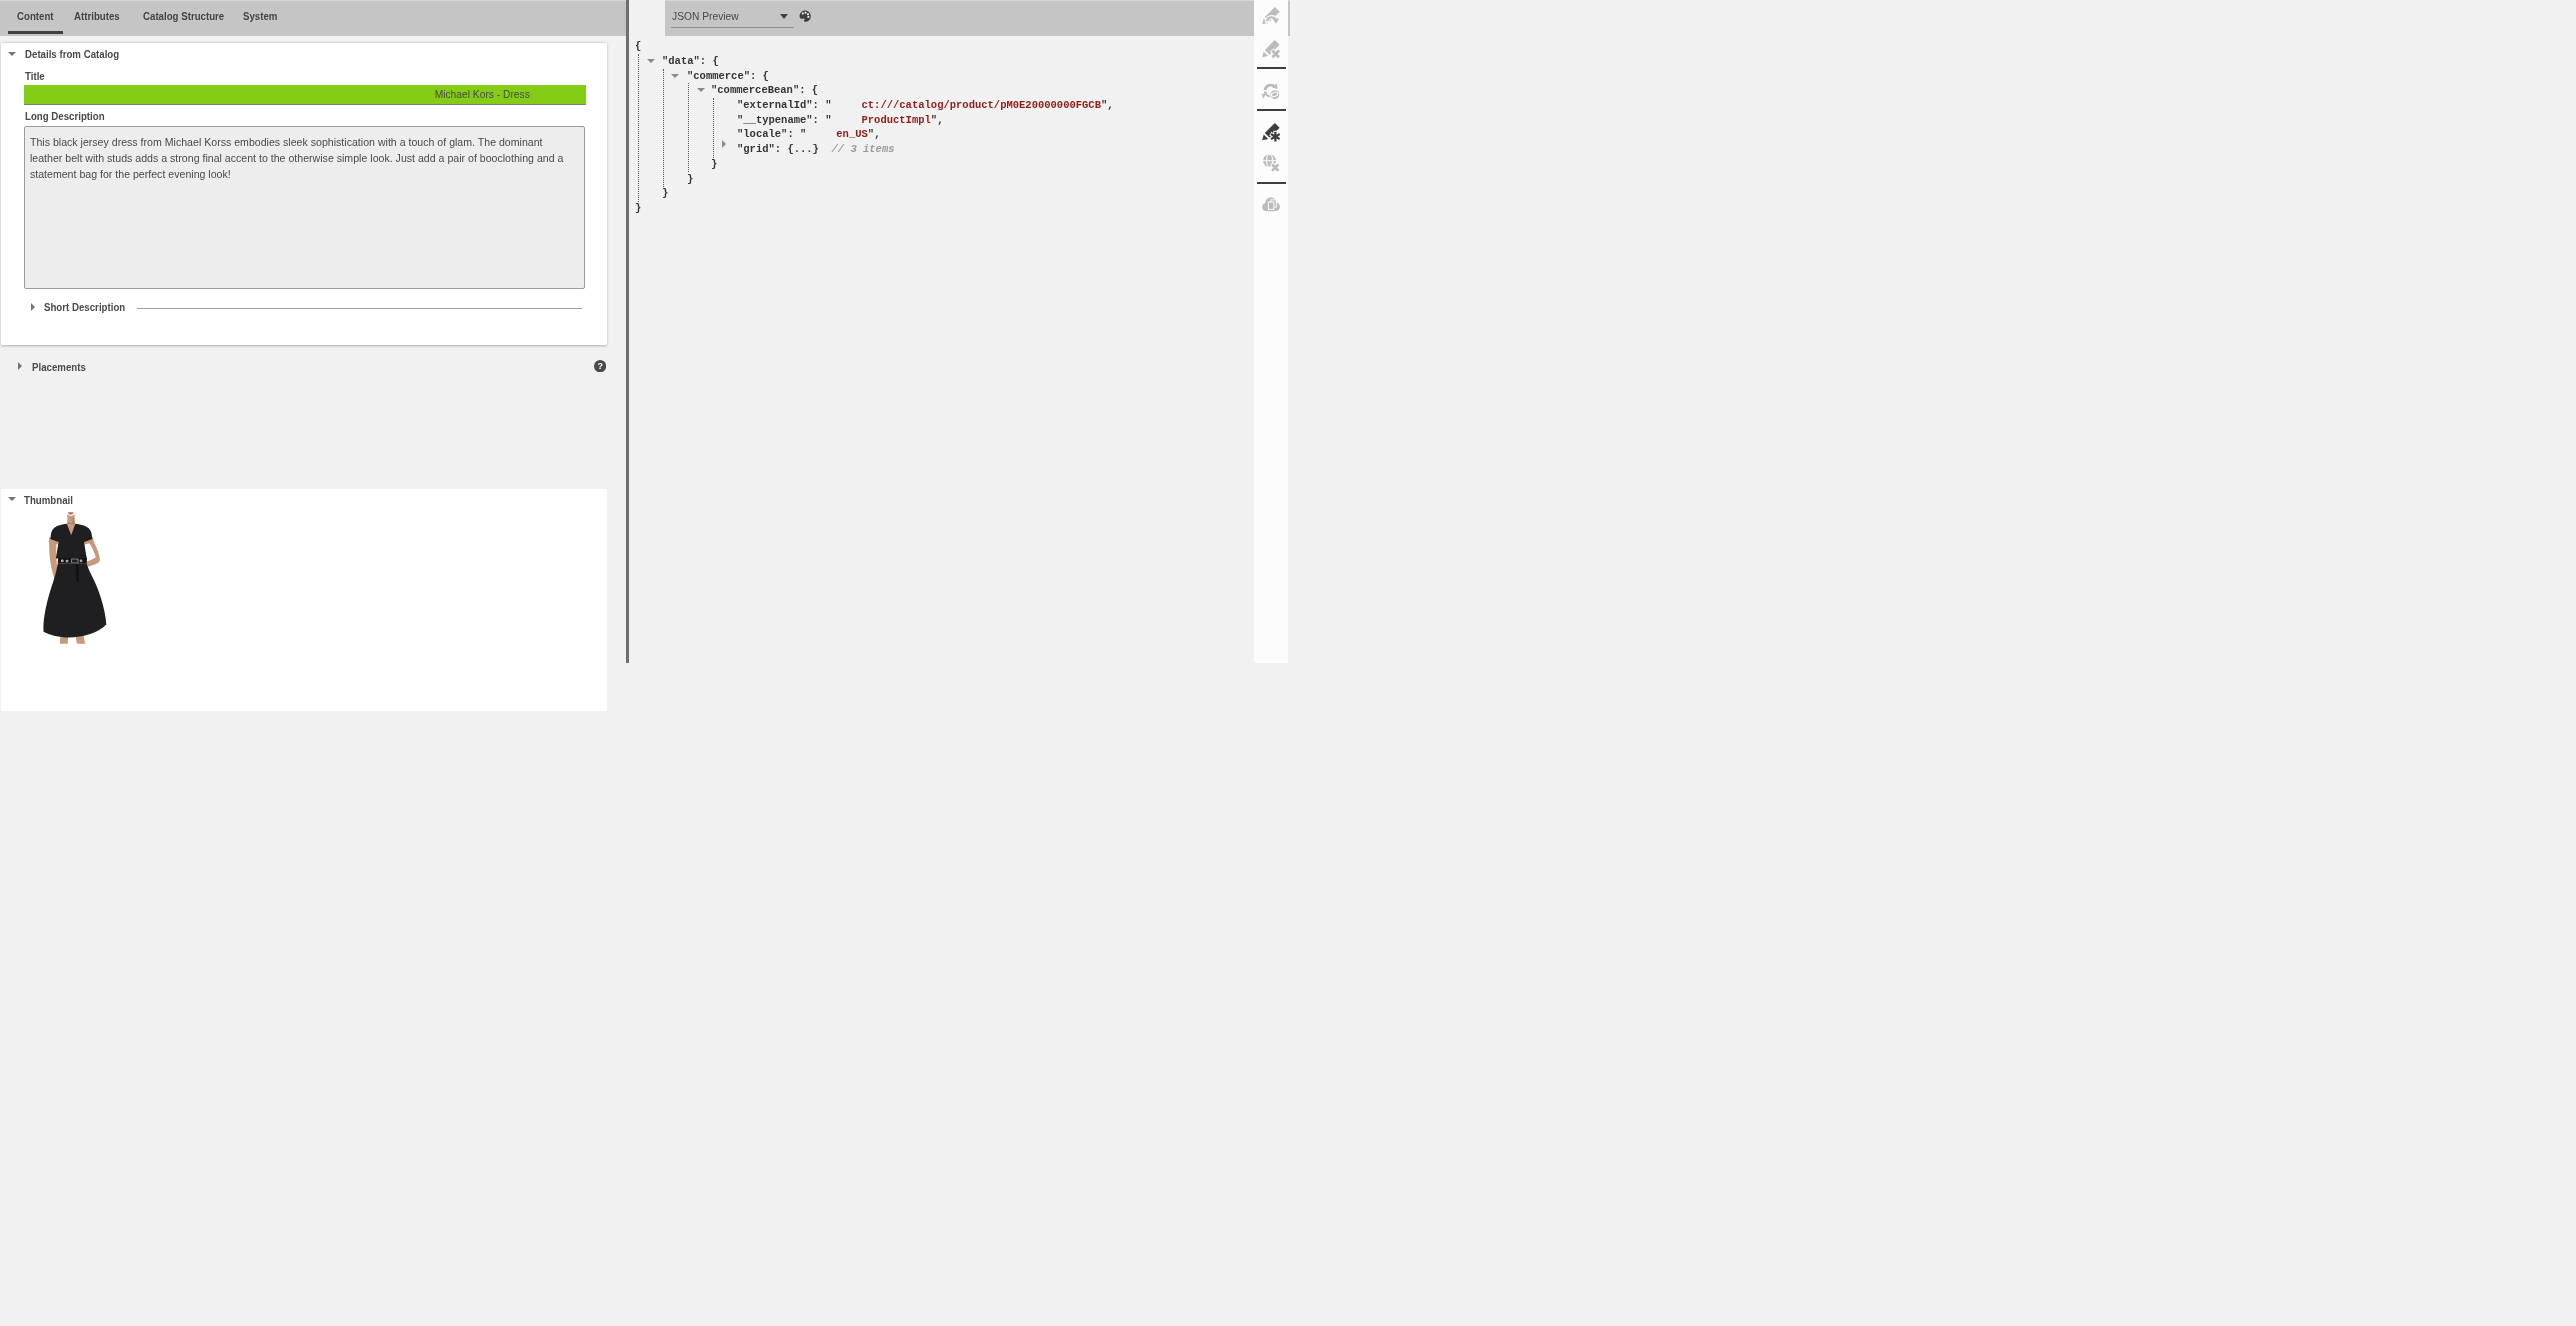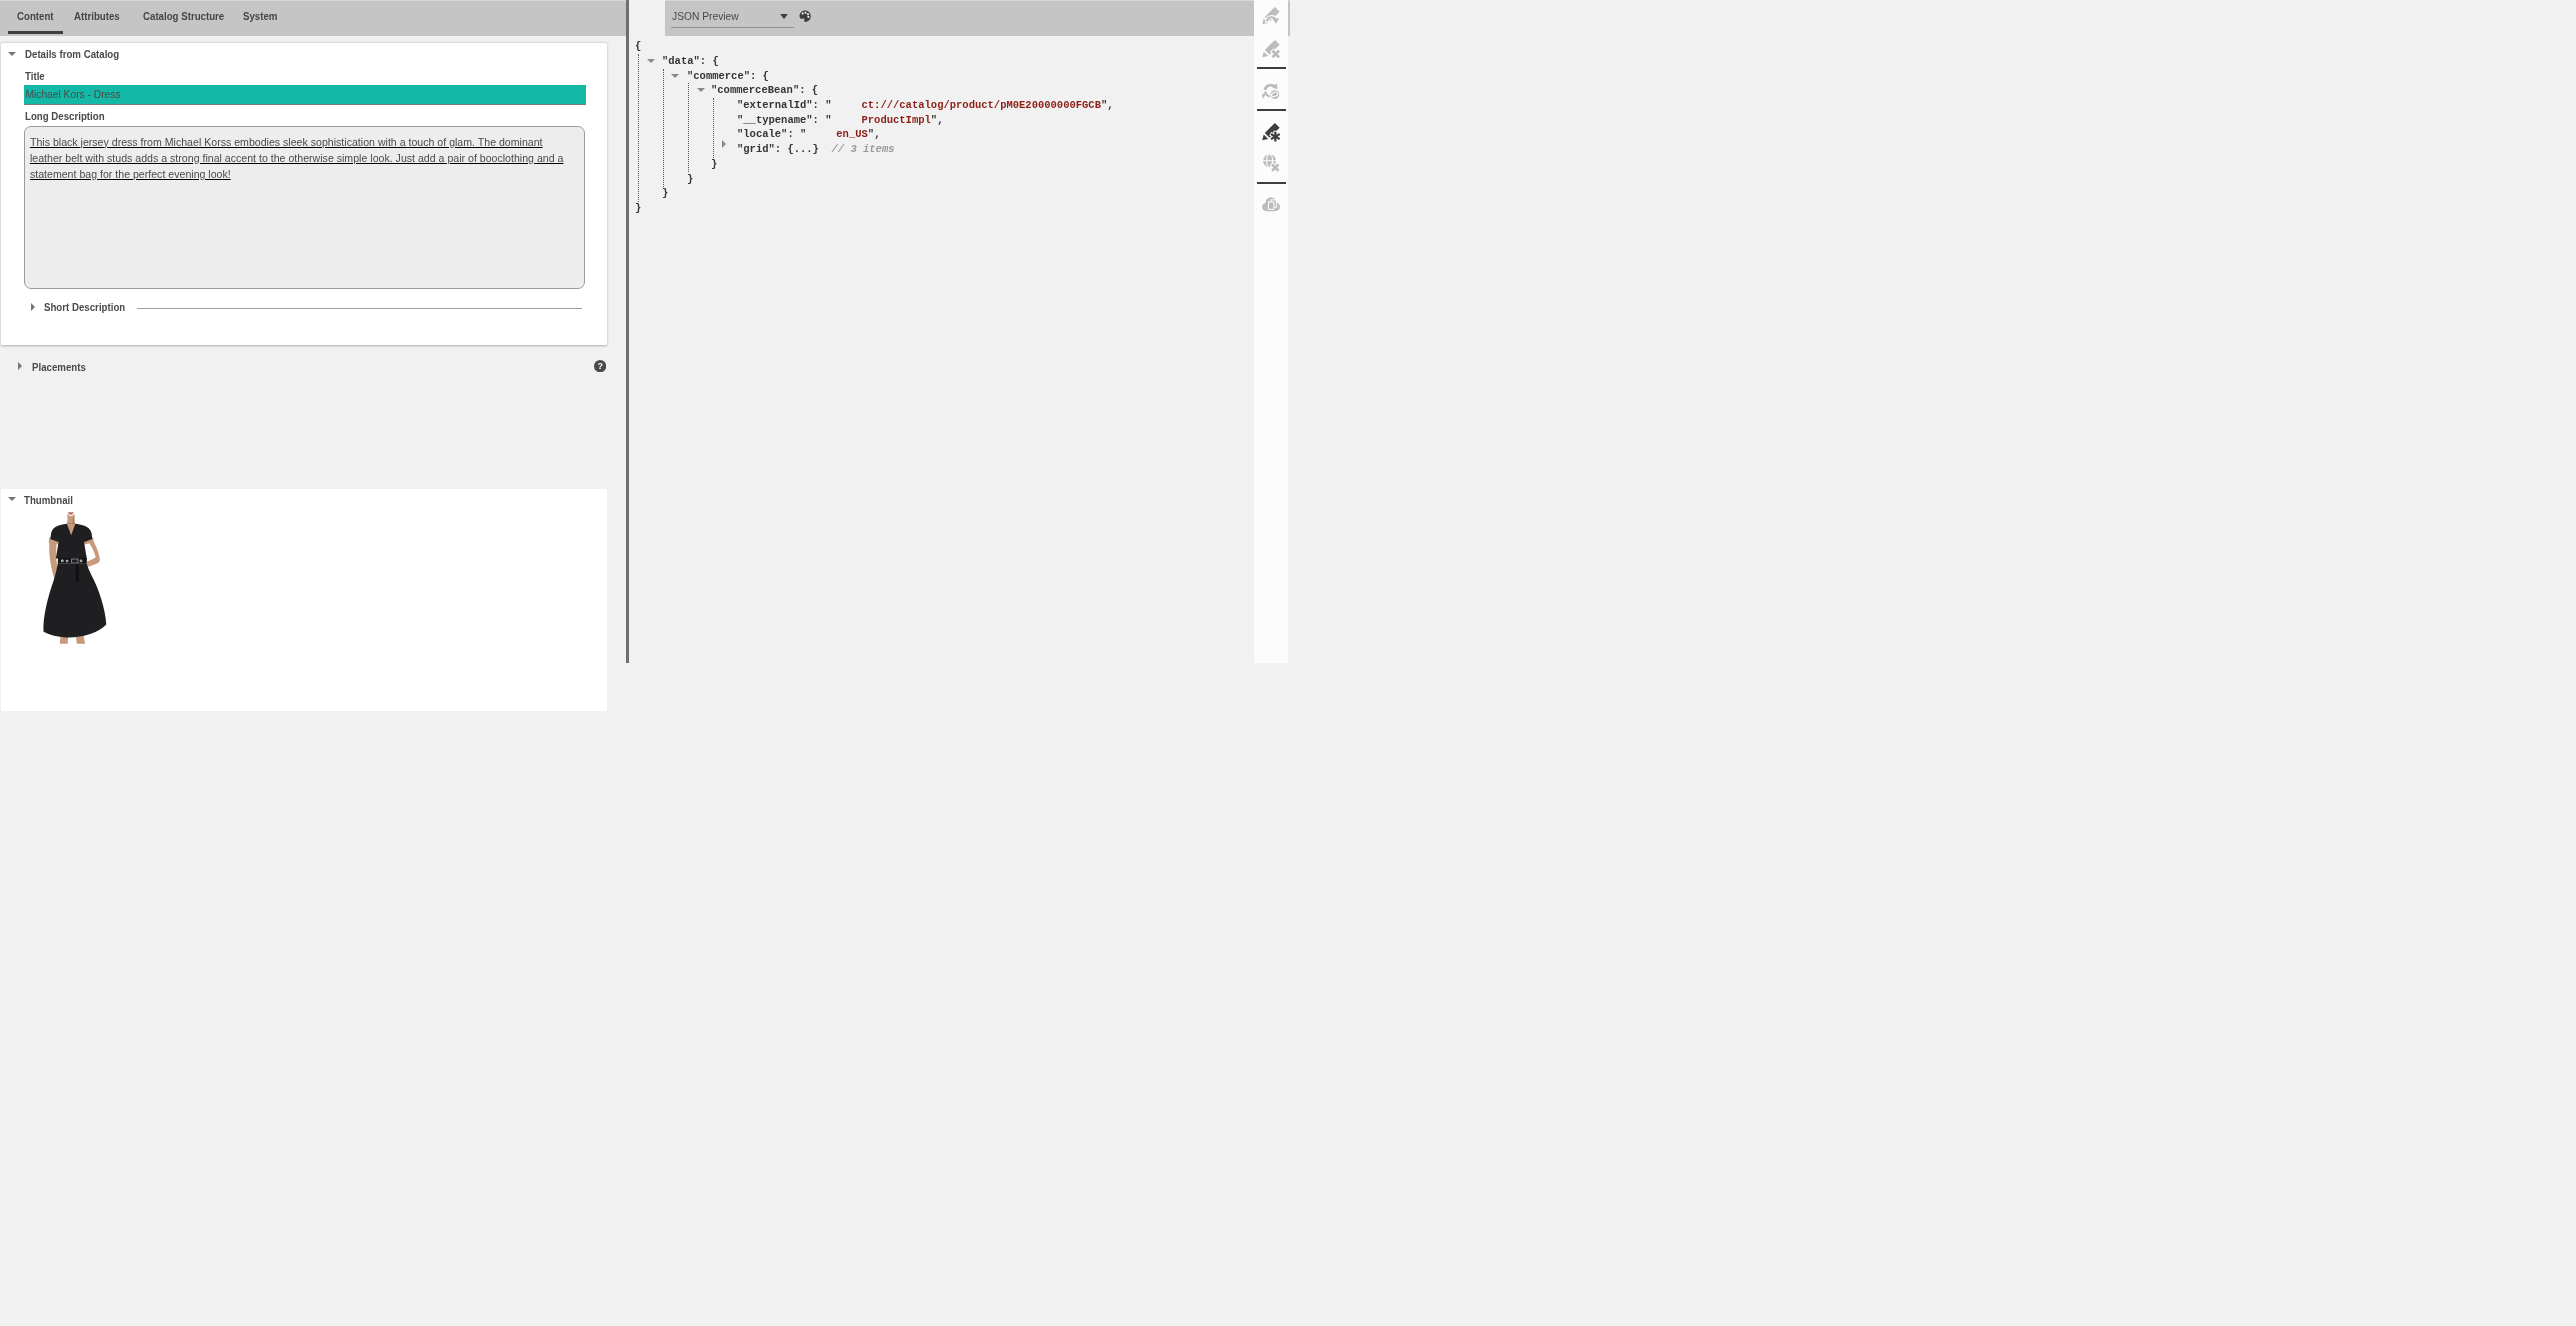--- a/index.html
+++ b/index.html
@@ -79,25 +79,25 @@
 </div>
 
 <div id="divider"></div>
 
 <div id="leftpanel">
 
   <div class="card" style="top:7.4px; height:302px;">
     <div class="tri-down abs" style="left:6.9px; top:8.6px;"></div>
     <div class="hd abs cx85" style="left:24px; top:4.9px;">Details from Catalog</div>
     <div class="lbl abs cx85" style="left:24px; top:28px;">Title</div>
-    <div class="abs" style="left:22.6px; top:42px; width:562px; height:20px; background:#14b8a6; border-bottom:1.2px solid #7c7c7c;">
+    <div class="abs" style="left:22.6px; top:42px; width:562px; height:20px; background:#84cc16; border-bottom:1.2px solid #7c7c7c;text-align:right;">
       <div class="val cx90" style="padding:4.1px 0 0 1.6px;">Michael Kors - Dress</div>
     </div>
     <div class="lbl abs cx85" style="left:24px; top:68px;">Long Description</div>
-    <div class="abs" style="left:23px; top:83px; width:561px; height:163px; background:#ededed; border:0.8px solid #9b9b9b; border-radius:7px; overflow:hidden;text-decoration:underline;">
+    <div class="abs" style="left:23px; top:83px; width:561px; height:163px; background:#ededed; border:0.8px solid #9b9b9b; border-radius:2px; overflow:hidden;">
       <div class="val cx93" style="padding:6.5px 0 0 5.3px; width:583px; line-height:16px; white-space:normal;">This black jersey dress from Michael Korss embodies sleek sophistication with a touch of glam. The dominant leather belt with studs adds a strong final accent to the otherwise simple look. Just add a pair of booclothing and a statement bag for the perfect evening look!</div>
     </div>
     <div class="tri-right abs" style="left:30px; top:260px;"></div>
     <div class="hd abs cx85" style="left:43px; top:258px;">Short Description</div>
     <div class="abs" style="left:136px; top:265px; width:445px; height:0.8px; background:#9e9e9e;"></div>
   </div>
 
   <div class="tri-right abs" style="left:17.6px; top:326px;"></div>
   <div class="hd abs cx85" style="left:32px; top:325px;">Placements</div>
   <svg class="abs" style="left:594px; top:324px;" width="12.3" height="12.3" viewBox="0 0 15 15">

